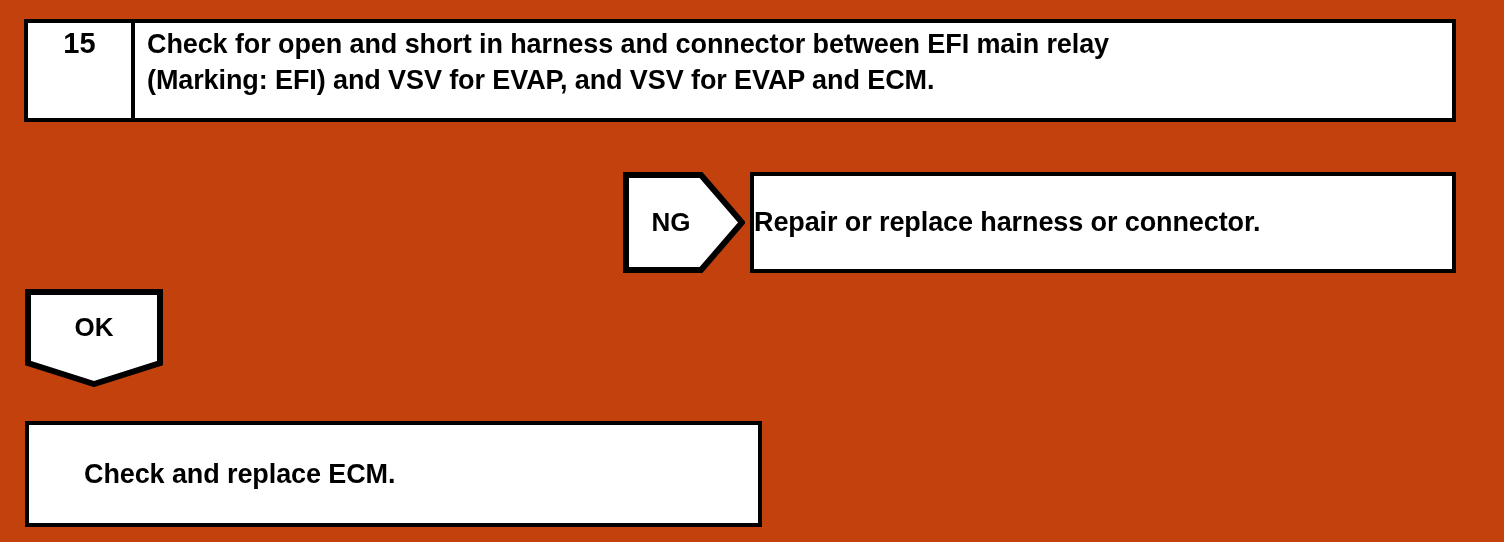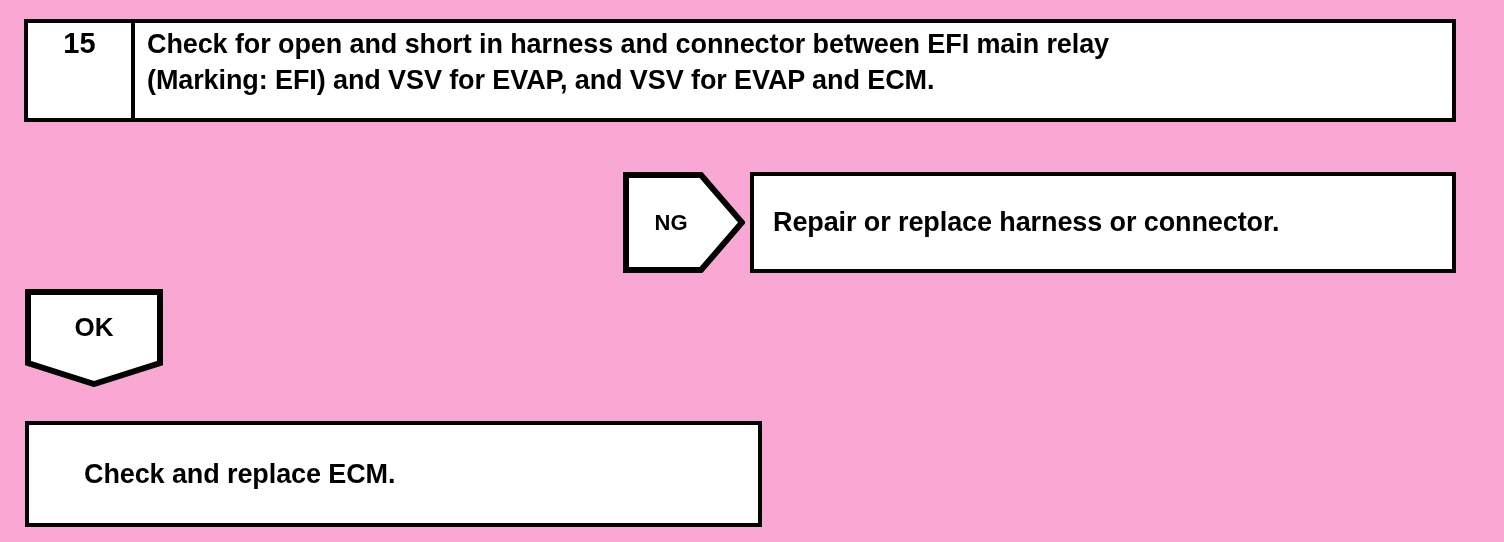--- a/index.html
+++ b/index.html
@@ -9,21 +9,21 @@
     background: #ffffff;
   }
   body {
     font-family: "Liberation Sans", sans-serif;
     color: #000000;
   }
   #page {
     position: relative;
     width: 1504px;
     height: 542px;
-    background: #f9a8d4;
+    background: #c2410c;
     overflow: hidden;
   }
 
   
   .step-table {
     position: absolute;
     left: 24px;
     top: 19px;
     width: 1432px;
     height: 103px;
@@ -77,42 +77,41 @@
   }
   .ng-label {
     position: absolute;
     left: 0;
     top: 0;
     width: 96px;
     height: 101px;
     display: flex;
     align-items: center;
     justify-content: center;
-    font-size: 22px;
+    font-size: 26px;
     font-weight: bold;
     letter-spacing: 0px;
   }
 
   
   .repair-box {
     position: absolute;
     left: 750px;
     top: 172px;
     width: 706px;
     height: 101px;
     box-sizing: border-box;
     border: 4px solid #000000;
     background: #ffffff;
     display: flex;
     align-items: center;
   }
   .repair-text {
     font-size: 27px;
     font-weight: bold;
-    padding-left: 19px;
     white-space: nowrap;
     letter-spacing: -0.1px;
   }
 
   
   .ok-arrow {
     position: absolute;
     left: 25px;
     top: 289px;
     width: 158px;

